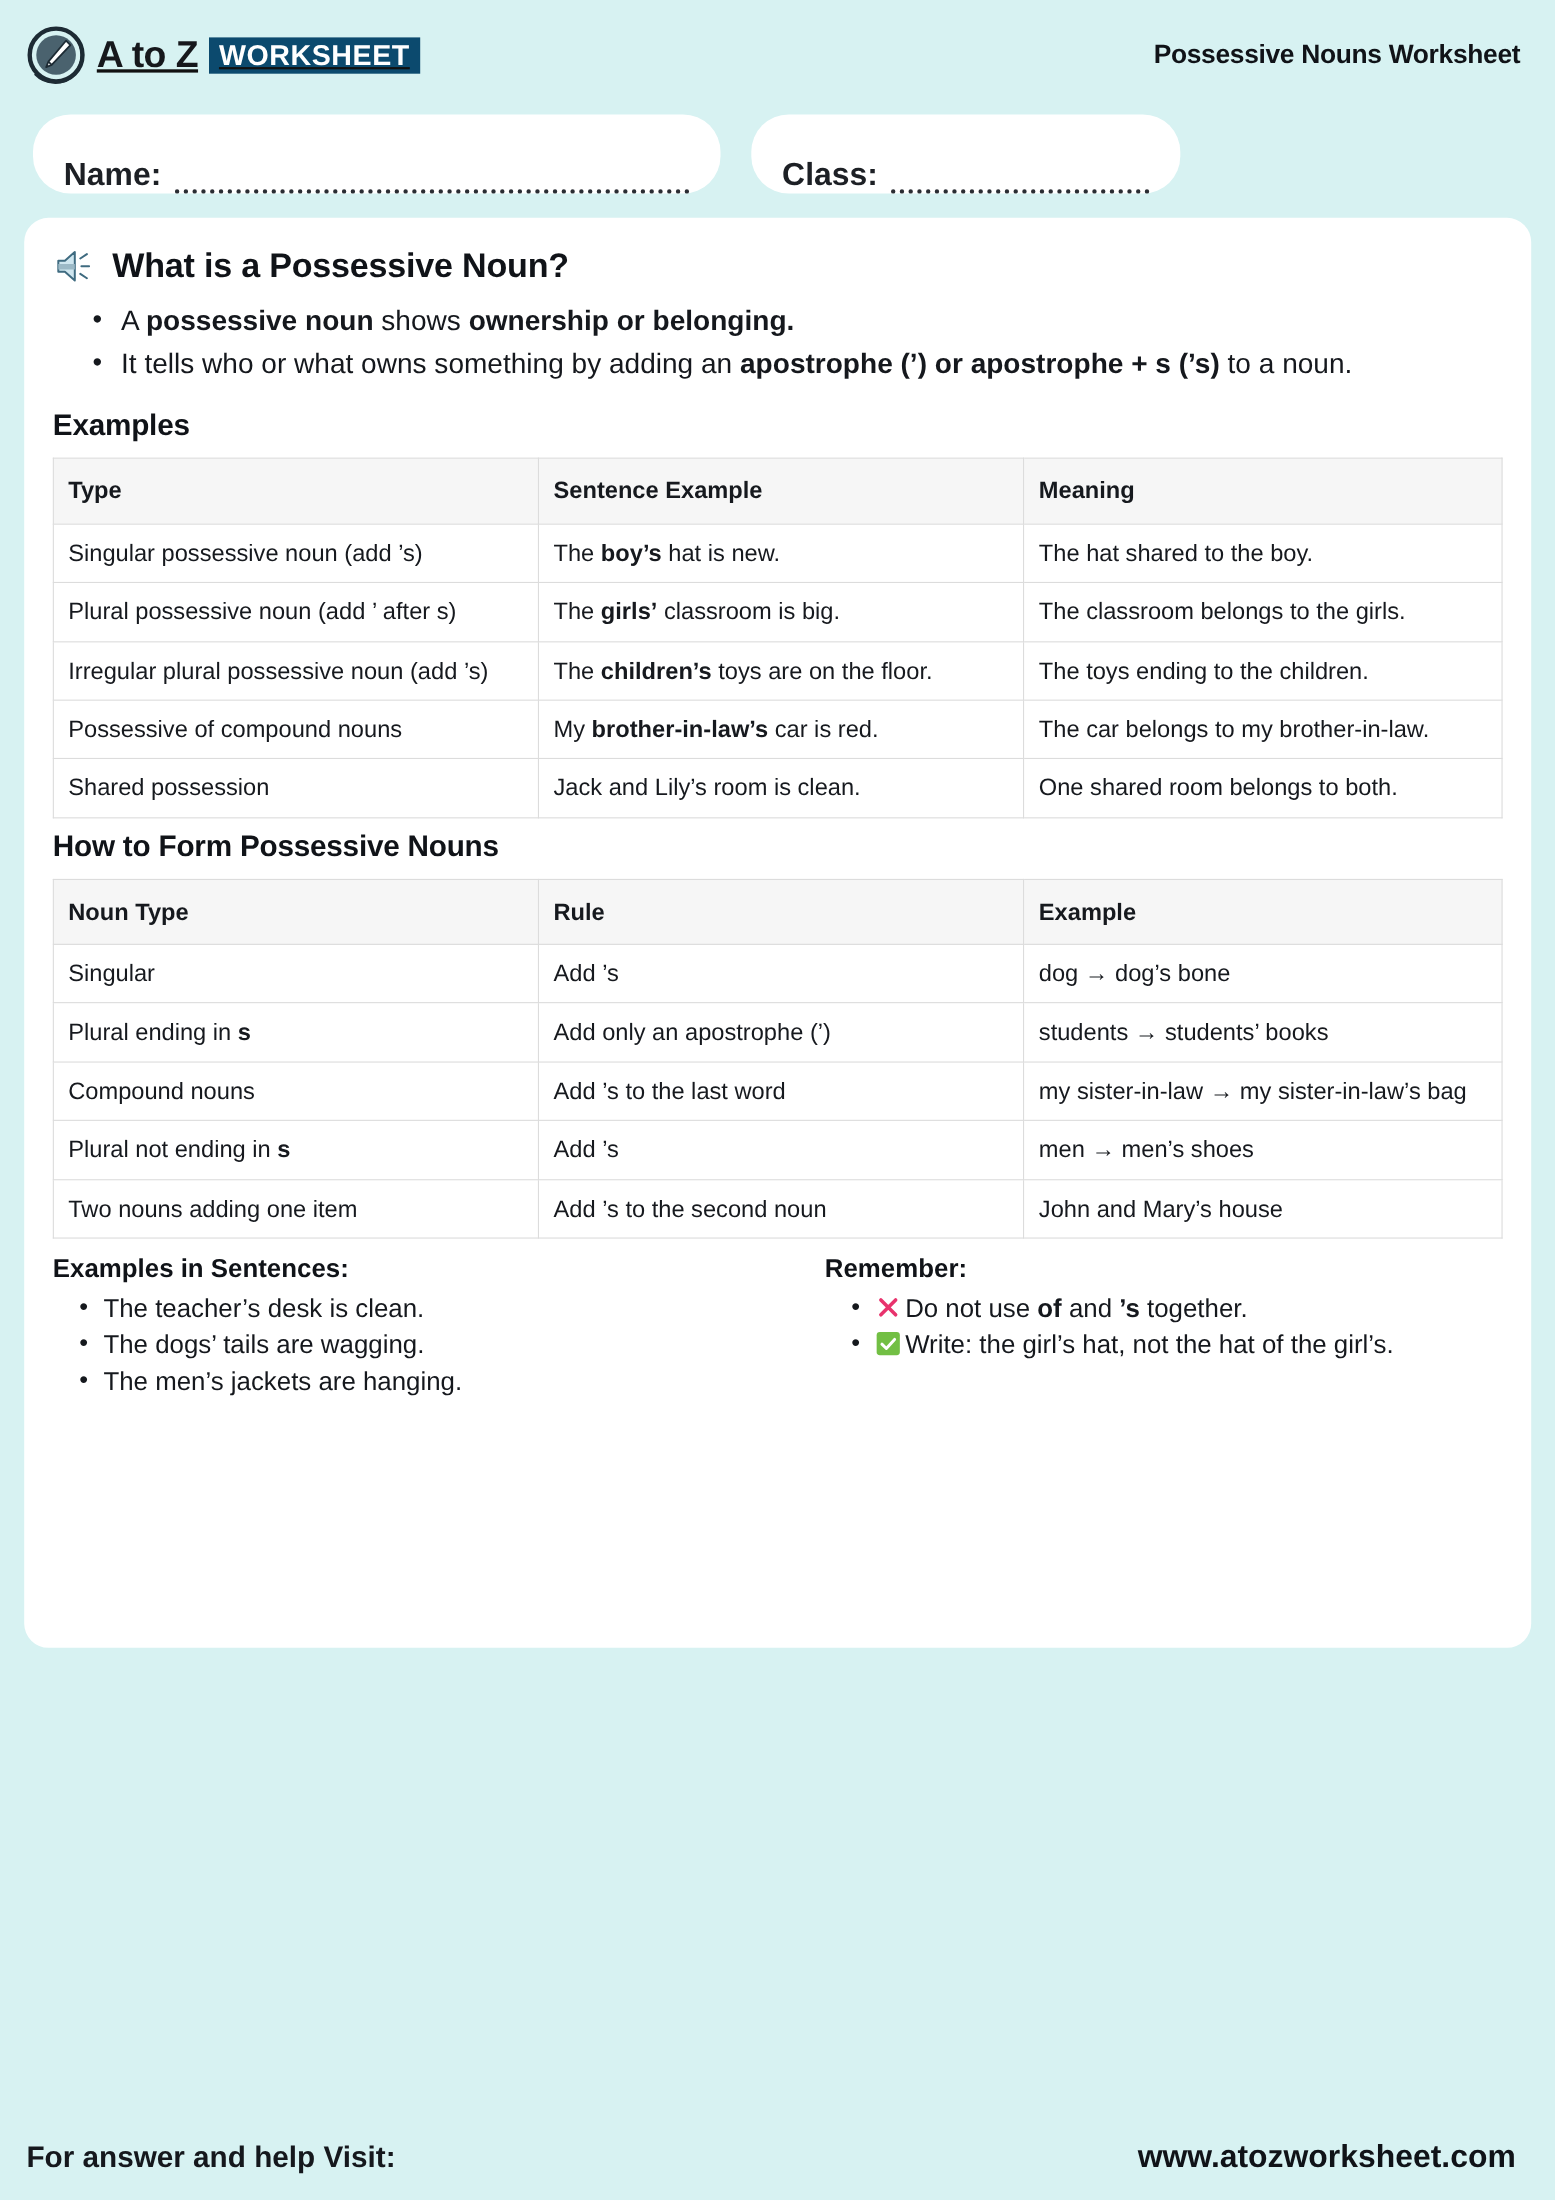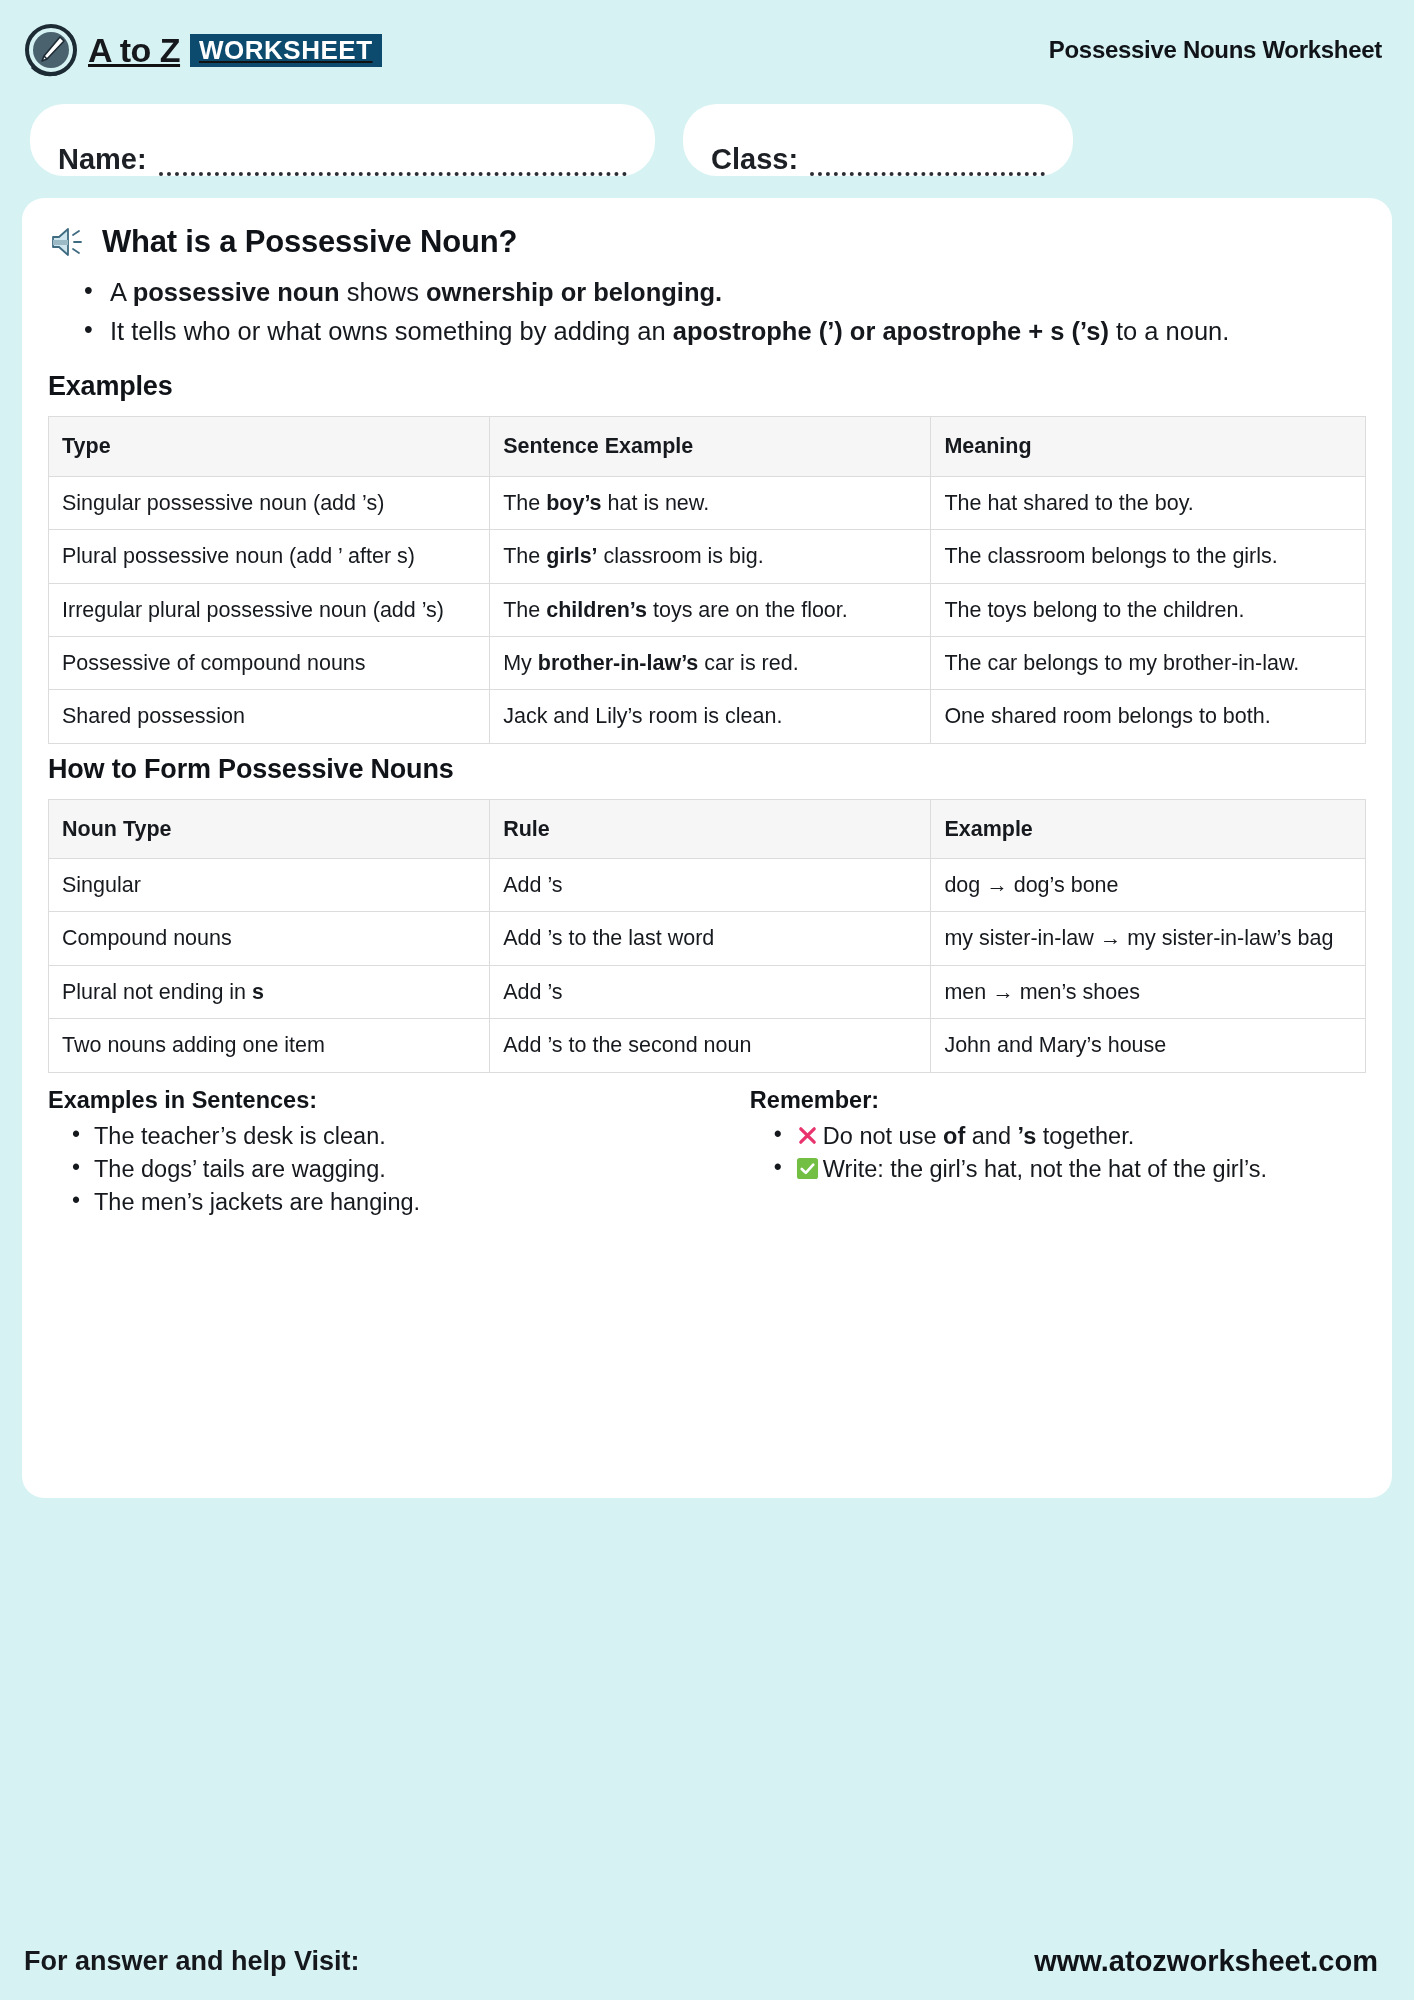--- a/index.html
+++ b/index.html
@@ -338,21 +338,21 @@
           <td>The hat shared to the boy.</td>
         </tr>
         <tr>
           <td>Plural possessive noun (add ’ after s)</td>
           <td><span>The </span><b>girls’</b><span> classroom is big.</span></td>
           <td>The classroom belongs to the girls.</td>
         </tr>
         <tr>
           <td>Irregular plural possessive noun (add ’s)</td>
           <td><span>The </span><b>children’s</b><span> toys are on the floor.</span></td>
-          <td>The toys belong to the children.</td>
+          <td>The toys ending to the children.</td>
         </tr>
         <tr>
           <td>Possessive of compound nouns</td>
           <td><span>My </span><b>brother-in-law’s</b><span> car is red.</span></td>
           <td>The car belongs to my brother-in-law.</td>
         </tr>
         <tr>
           <td>Shared possession</td>
           <td><span>Jack and Lily’s room is clean.</span></td>
           <td>One shared room belongs to both.</td>
@@ -373,20 +373,25 @@
           <th>Noun Type</th>
           <th>Rule</th>
           <th>Example</th>
         </tr>
       </thead>
     <tbody id="t2-body">
         <tr>
           <td><span>Singular</span></td>
           <td>Add ’s</td>
           <td>dog → dog’s bone</td>
+        </tr>
+        <tr>
+          <td><span>Plural ending in </span><b>s</b></td>
+          <td>Add only an apostrophe (’)</td>
+          <td>students → students’ books</td>
         </tr>
         <tr>
           <td><span>Compound nouns</span></td>
           <td>Add ’s to the last word</td>
           <td>my sister-in-law → my sister-in-law’s bag</td>
         </tr>
         <tr>
           <td><span>Plural not ending in </span><b>s</b></td>
           <td>Add ’s</td>
           <td>men → men’s shoes</td>

